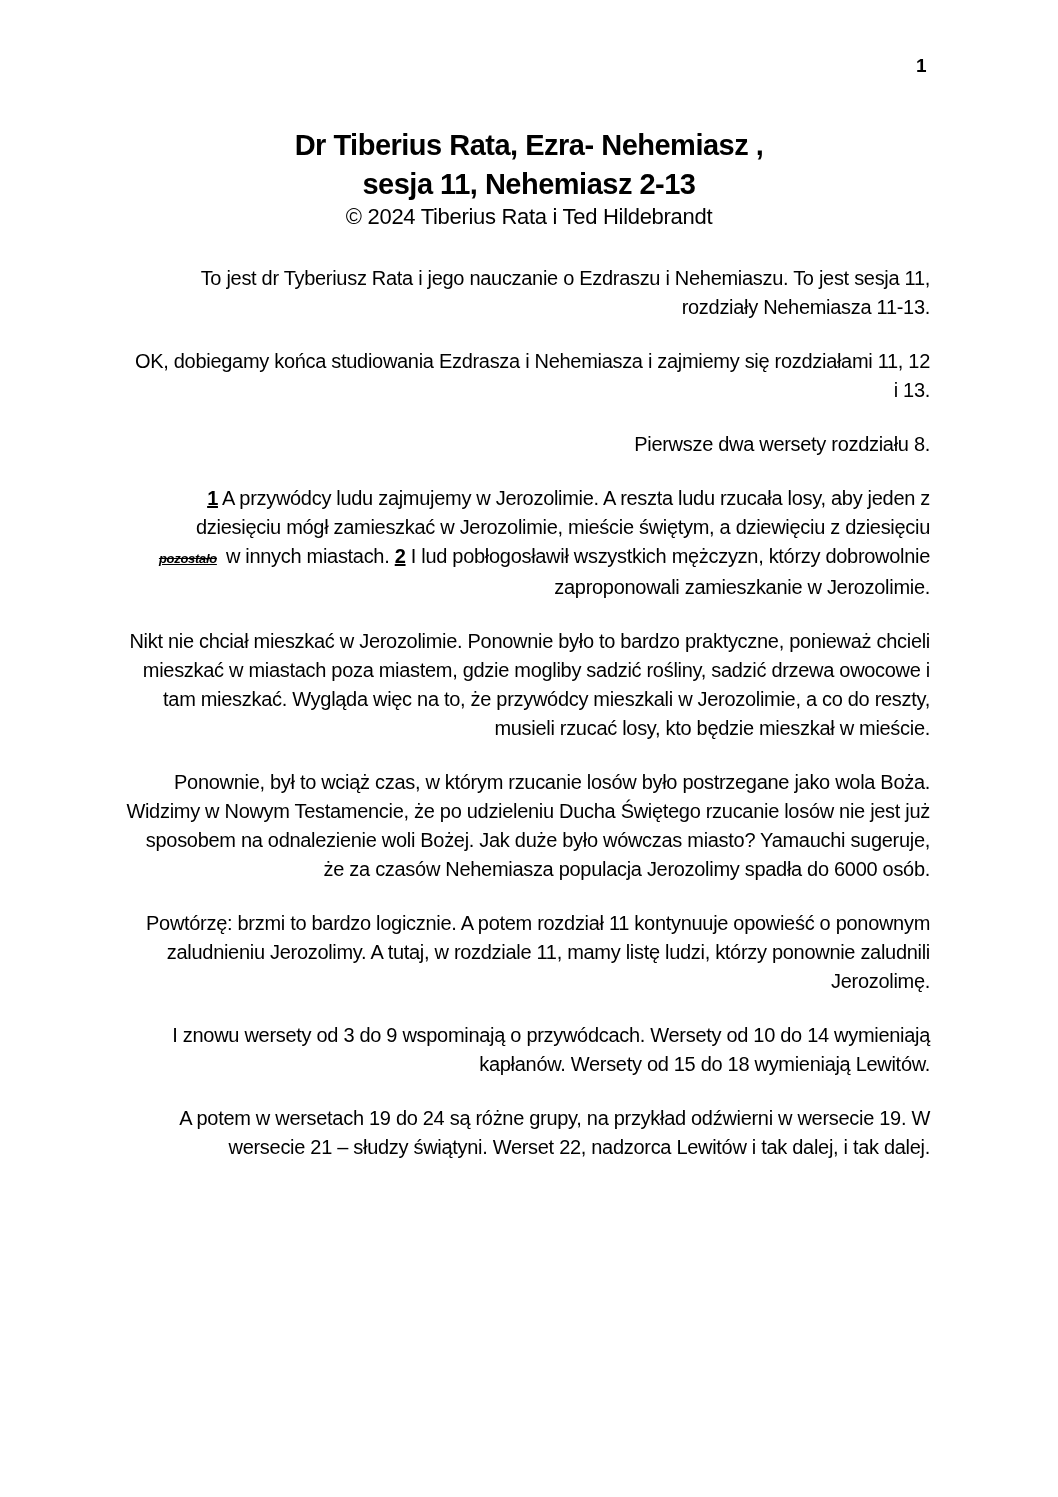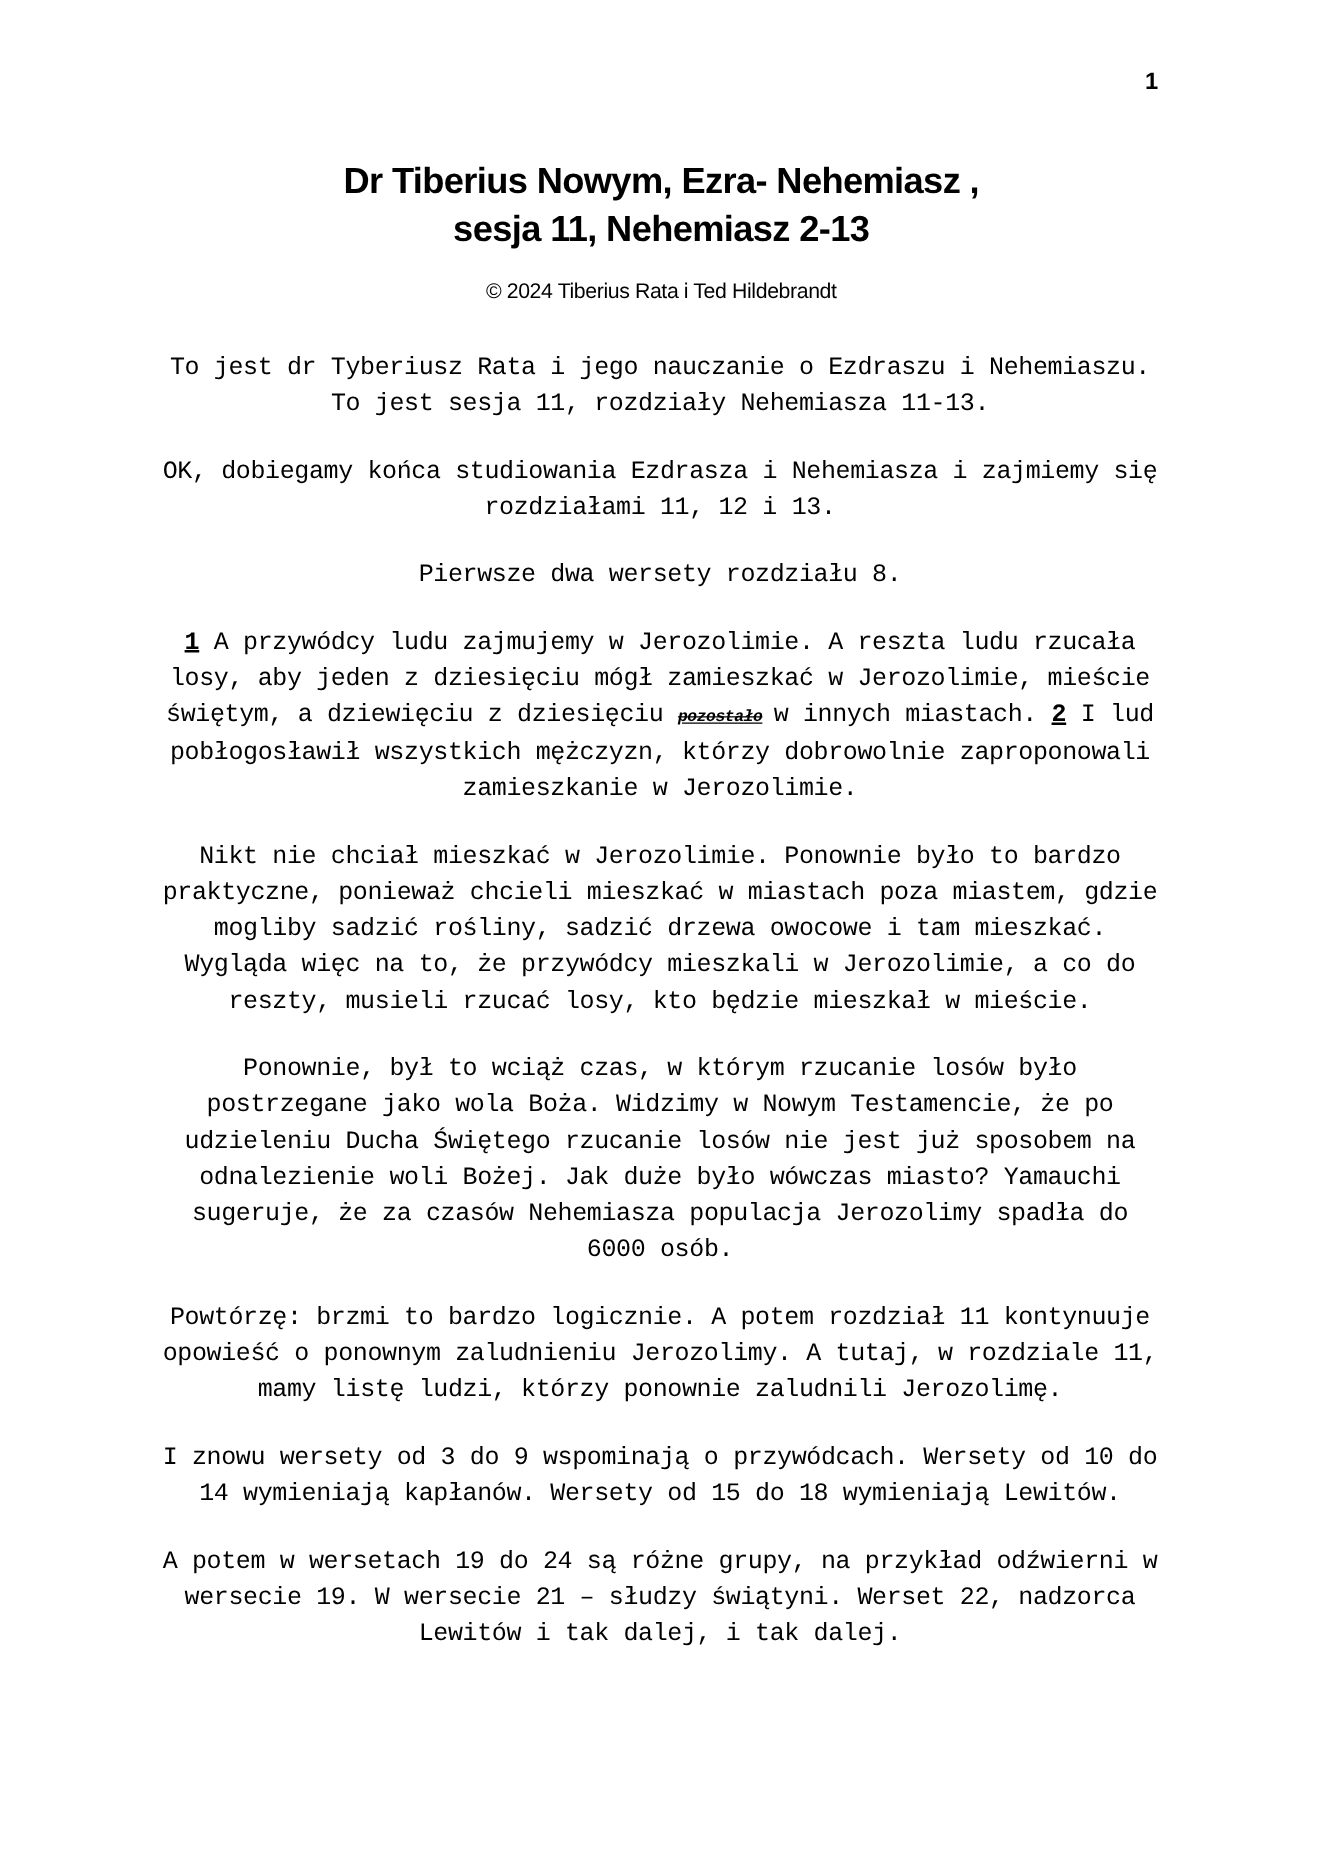--- a/index.html
+++ b/index.html
@@ -29,33 +29,32 @@
   }
   .doc-title {
     margin: 0;
     font-size: 29px;
     font-weight: bold;
     line-height: 39px;
     letter-spacing: -0.5px;
   }
   .title-line { display: block; }
   .copyright {
-    margin-top: 16px;
-    font-size: 17px;
+    margin-top: 0;
+    font-size: 22px;
     line-height: 26px;
     letter-spacing: -0.3px;
   }
   .doc-body {
     margin: 34px 12px 0 126px;
     width: 804px;
     font-size: 20px;
     line-height: 29px;
     letter-spacing: -0.3px;
-    text-align: center;
-    font-family: Liberation Mono, monospace;
+    text-align: right;
   }
   .doc-body p {
     margin: 0 0 25px 0;
   }
   .verse-num {
     font-weight: bold;
     text-decoration: underline;
   }
   .inserted-word {
     font-size: 13px;
@@ -67,21 +66,21 @@
 </style>
 </head>
 <body>
 
 <div class="page">
 
   <div class="page-number">1</div>
 
   <header class="doc-header">
     <h1 class="doc-title">
-      <span class="title-line">Dr Tiberius Nowym, Ezra- Nehemiasz ,</span>
+      <span class="title-line">Dr Tiberius Rata, Ezra- Nehemiasz ,</span>
       <span class="title-line">sesja 11, Nehemiasz 2-13</span>
     </h1>
     <div class="copyright">© 2024 Tiberius Rata i Ted Hildebrandt</div>
   </header>
 
   <main class="doc-body">
 
     <p>To jest dr Tyberiusz Rata i jego nauczanie o Ezdraszu i Nehemiaszu. To jest sesja 11, rozdziały Nehemiasza 11-13.</p>
 
     <p>OK, dobiegamy końca studiowania Ezdrasza i Nehemiasza i zajmiemy się rozdziałami 11, 12 i 13.</p>

